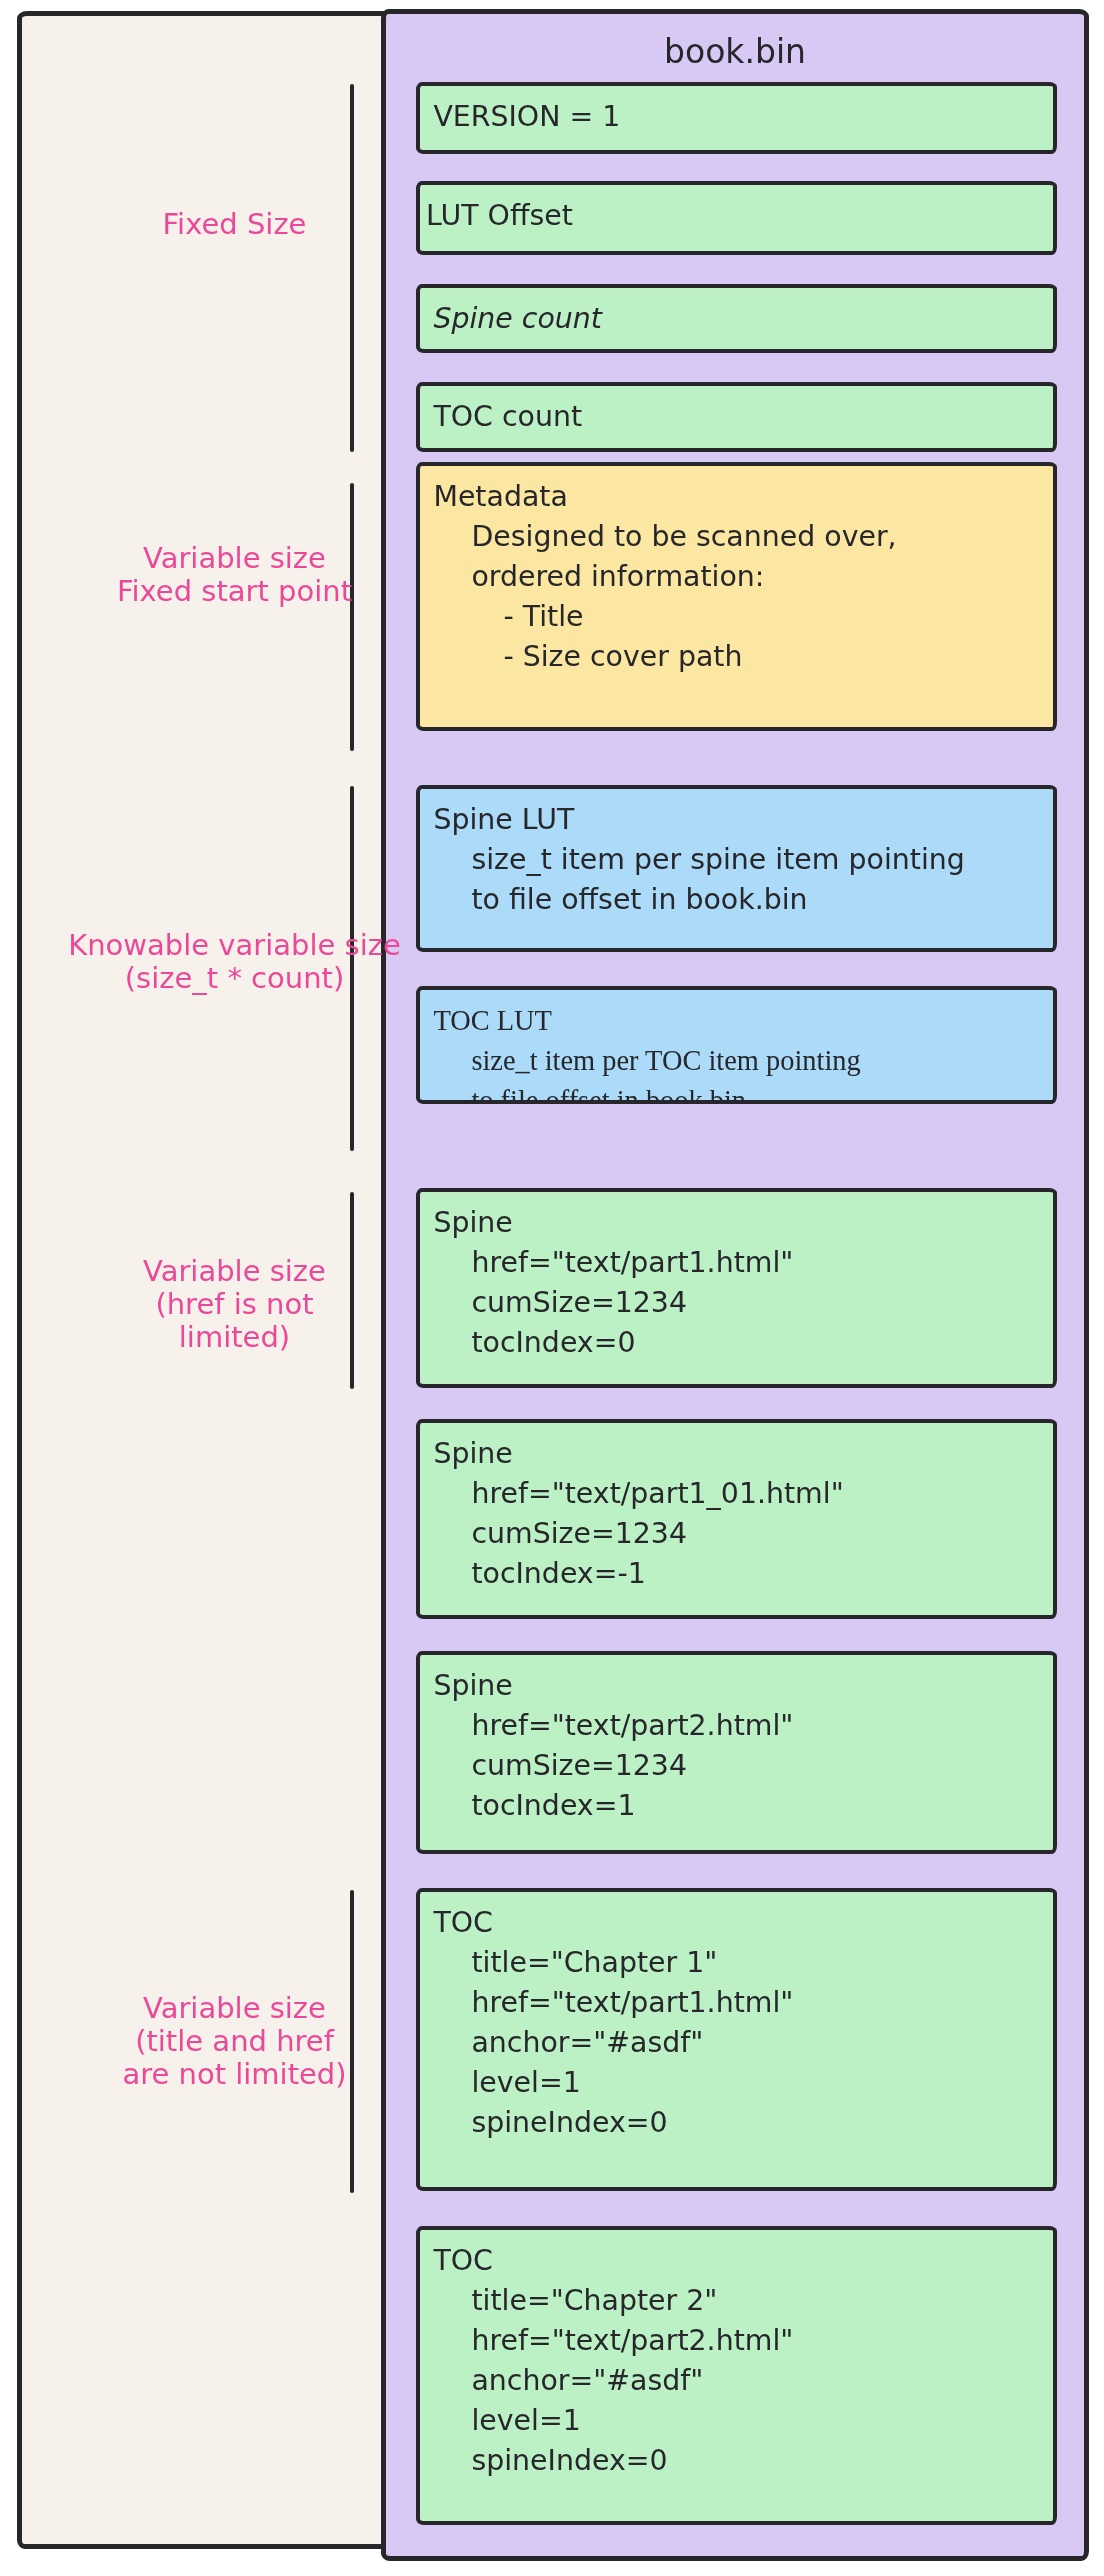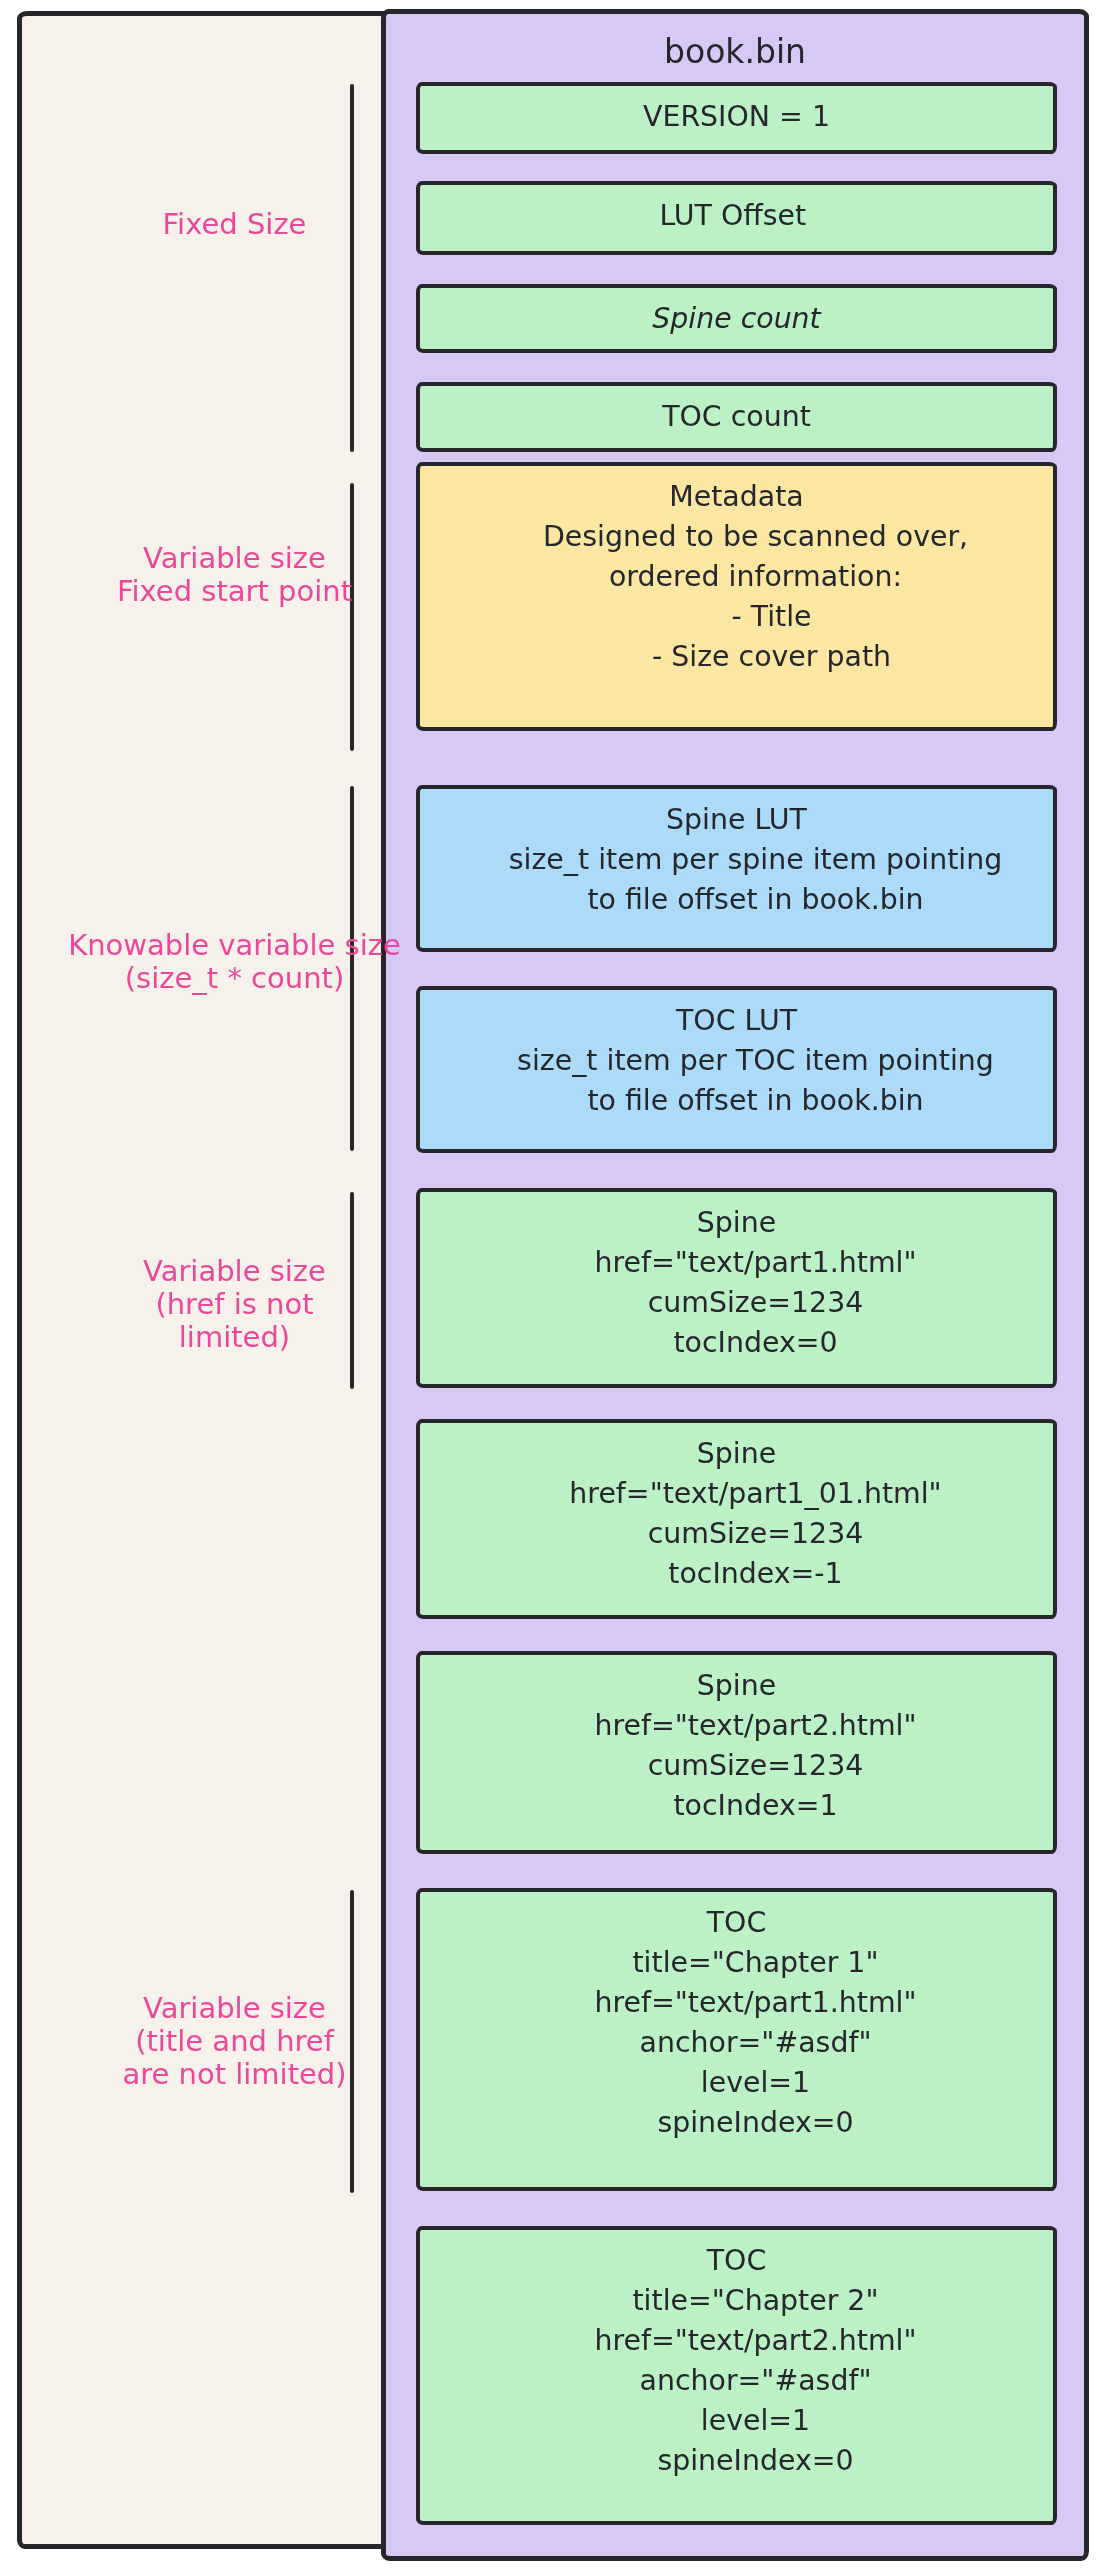--- a/index.html
+++ b/index.html
@@ -43,21 +43,21 @@
     border-radius:5.9px 8.4px 5px 7.5px / 7.5px 5px 8.4px 5.9px;
     padding:11px 13.4px;
     font-size:28.4px;line-height:40px;
     white-space:nowrap;
     overflow:hidden;
   }
   .green{background:#bcf1c6;}
   .yellow{background:#fbe7a1;}
   .blue{background:#abdbf8;}
 
-  .ln{white-space:nowrap;text-align:center;}
+  .ln{white-space:nowrap;}
   .i1{padding-left:38px;}
   .i2{padding-left:70px;}
 
   
   .sec-label{
     position:absolute;left:63px;width:343px;
     text-align:center;
     font-size:29px;line-height:33px;
     color:#ec4899;
   }
@@ -126,21 +126,21 @@
   <div class="ln i2">- Title</div>
   <div class="ln i2">- Size cover path</div>
 </div>
 
 <div class="box blue" style="top:785px;height:167px;">
   <div class="ln">Spine LUT</div>
   <div class="ln i1">size_t item per spine item pointing</div>
   <div class="ln i1">to file offset in book.bin</div>
 </div>
 
-<div class="box blue" style="top:986px;height:167px;">
+<div class="box blue" style="top:986px;height:118px;font-family:Liberation Serif, serif;">
   <div class="ln">TOC LUT</div>
   <div class="ln i1">size_t item per TOC item pointing</div>
   <div class="ln i1">to file offset in book.bin</div>
 </div>
 
 <div class="box green" style="top:1188px;height:200px;">
   <div class="ln">Spine</div>
   <div class="ln i1">href="text/part1.html"</div>
   <div class="ln i1">cumSize=1234</div>
   <div class="ln i1">tocIndex=0</div>

